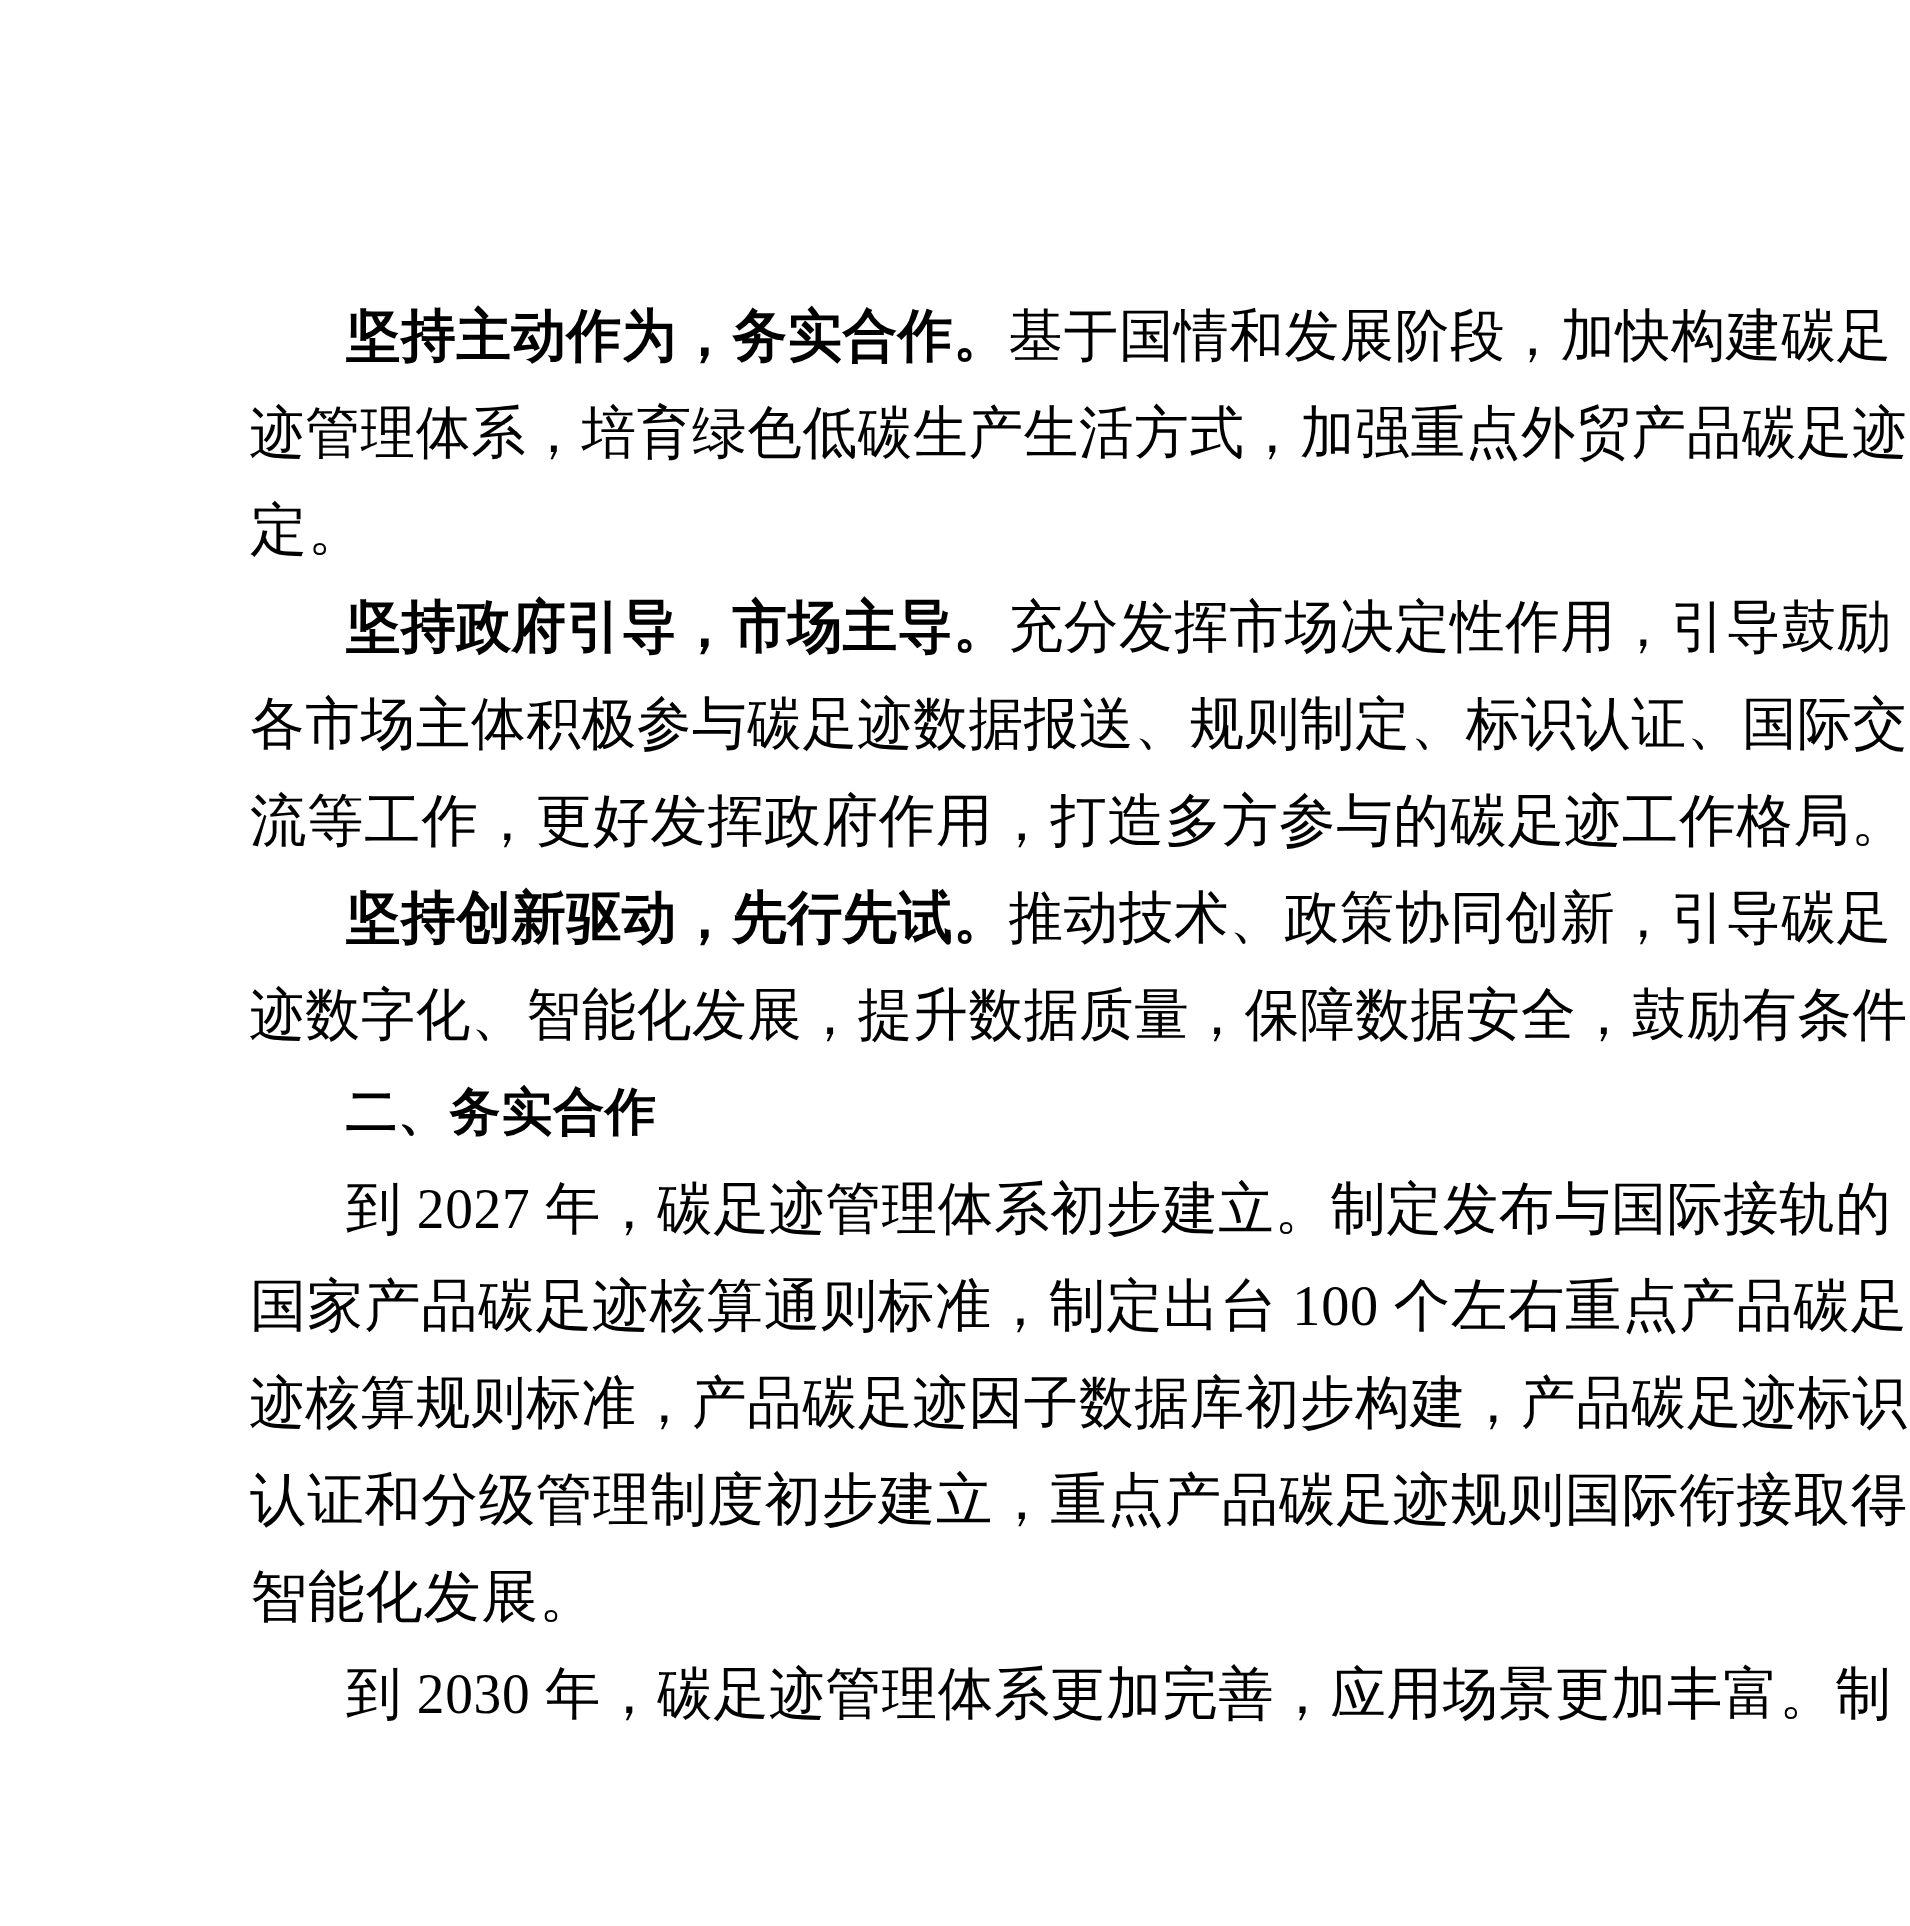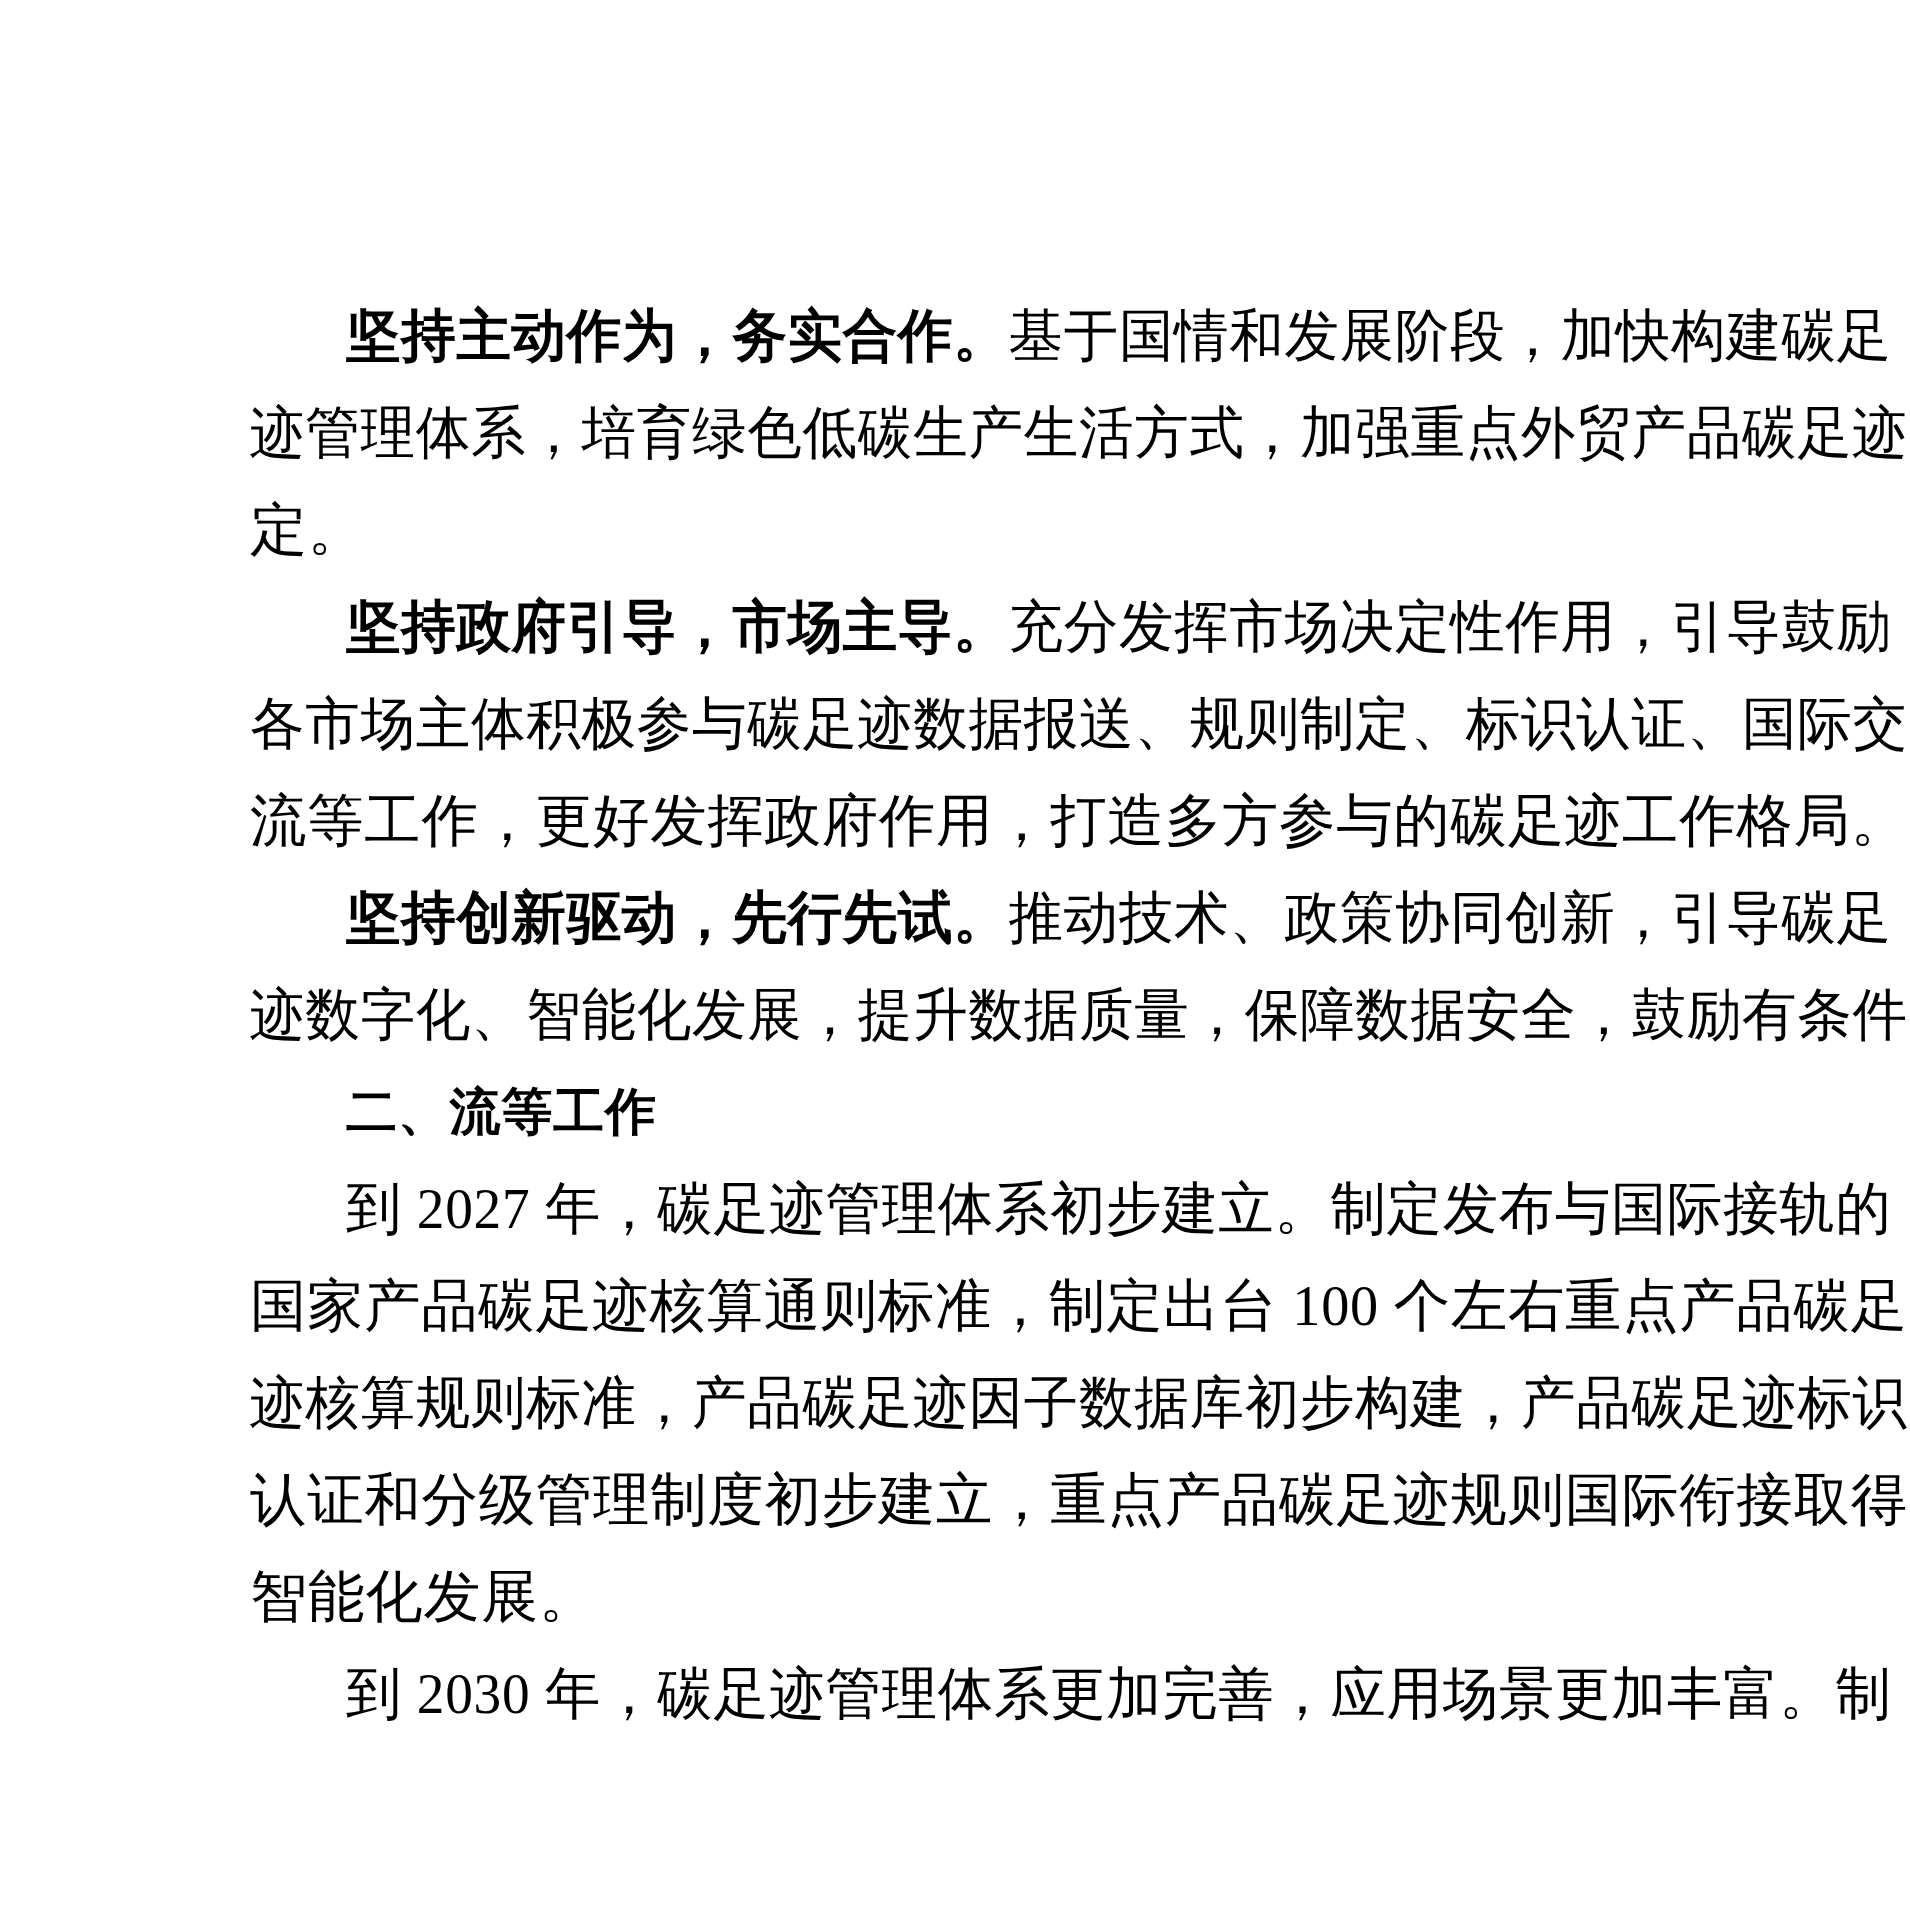--- a/index.html
+++ b/index.html
@@ -61,21 +61,21 @@
 <div class="page">
   <div class="doc-body" id="doc-body">
       <div class="line indent"><span class="fit" style="transform: scaleX(0.95515);"><span class="seg-lead">坚持主动作为，务实合作。</span><span>基于国情和发展阶段，加快构建碳足</span></span></div>
       <div class="line"><span class="fit" style="transform: scaleX(0.956072);"><span>迹管理体系，培育绿色低碳生产生活方式，加强重点外贸产品碳足迹</span></span></div>
       <div class="line"><span class="fit"><span>定。</span></span></div>
       <div class="line indent"><span class="fit" style="transform: scaleX(0.95515);"><span class="seg-lead">坚持政府引导，市场主导。</span><span>充分发挥市场决定性作用，引导鼓励</span></span></div>
       <div class="line"><span class="fit" style="transform: scaleX(0.956072);"><span>各市场主体积极参与碳足迹数据报送、规则制定、标识认证、国际交</span></span></div>
       <div class="line"><span class="fit" style="transform: scaleX(0.98904);"><span>流等工作，更好发挥政府作用，打造多方参与的碳足迹工作格局。</span></span></div>
       <div class="line indent"><span class="fit" style="transform: scaleX(0.95515);"><span class="seg-lead">坚持创新驱动，先行先试。</span><span>推动技术、政策协同创新，引导碳足</span></span></div>
       <div class="line"><span class="fit" style="transform: scaleX(0.956072);"><span>迹数字化、智能化发展，提升数据质量，保障数据安全，鼓励有条件</span></span></div>
-      <div class="line heading indent"><span class="fit"><span class="seg-lead">二、流等工作</span></span></div>
+      <div class="line heading indent"><span class="fit"><span class="seg-lead">二、务实合作</span></span></div>
       <div class="line indent"><span class="fit" style="transform: scaleX(0.970601);"><span>到 2027 年，碳足迹管理体系初步建立。制定发布与国际接轨的</span></span></div>
       <div class="line"><span class="fit" style="transform: scaleX(0.987457);"><span>国家产品碳足迹核算通则标准，制定出台 100 个左右重点产品碳足</span></span></div>
       <div class="line"><span class="fit" style="transform: scaleX(0.956072);"><span>迹核算规则标准，产品碳足迹因子数据库初步构建，产品碳足迹标识</span></span></div>
       <div class="line"><span class="fit" style="transform: scaleX(0.98904);"><span>认证和分级管理制度初步建立，重点产品碳足迹规则国际衔接取得</span></span></div>
       <div class="line"><span class="fit"><span>智能化发展。</span></span></div>
       <div class="line indent"><span class="fit" style="transform: scaleX(0.970601);"><span>到 2030 年，碳足迹管理体系更加完善，应用场景更加丰富。制</span></span></div>
     </div>
 
 </div>
 

